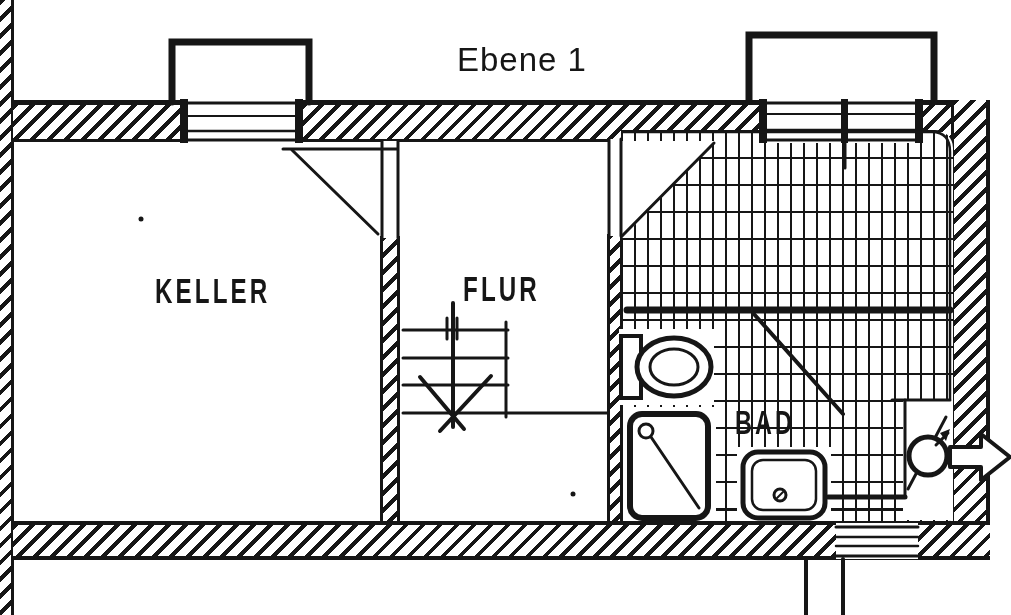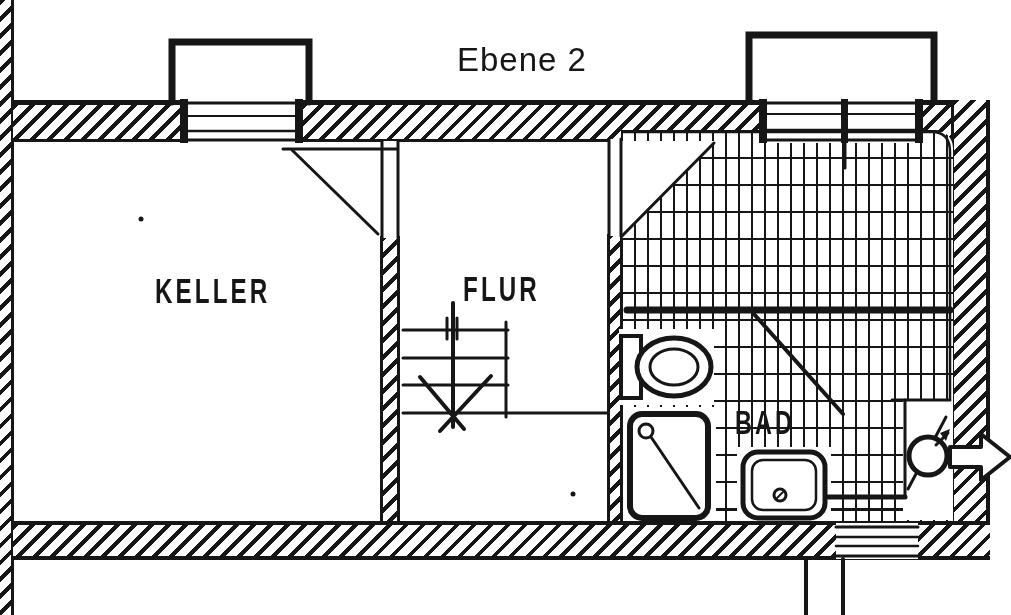--- a/index.html
+++ b/index.html
@@ -146,21 +146,21 @@
       <line x1="836" y1="546" x2="918" y2="546" stroke-width="2.5"></line>
       <line x1="836" y1="556" x2="918" y2="556" stroke-width="3"></line>
       <line x1="806" y1="559" x2="806" y2="615" stroke-width="4"></line>
       <line x1="843" y1="559" x2="843" y2="615" stroke-width="4"></line>
     </g>
 
     <circle cx="141" cy="219" r="2.5" fill="#161616" stroke="none"></circle>
     <circle cx="573" cy="494" r="2.5" fill="#161616" stroke="none"></circle>
   </svg>
 
-  <div class="title" style="left:457px;top:41px;">Ebene 2</div>
+  <div class="title" style="left:457px;top:41px;">Ebene 1</div>
 
   <div class="lbl" style="left:155px;top:272px;">KELLER</div>
 
   <div class="lbl" style="left:463px;top:270px;">FLUR</div>
 
   <div class="lbl" style="left:735px;top:404px;font-size:30px;">BAD</div>
 
 </div>
 
 </body></html>

